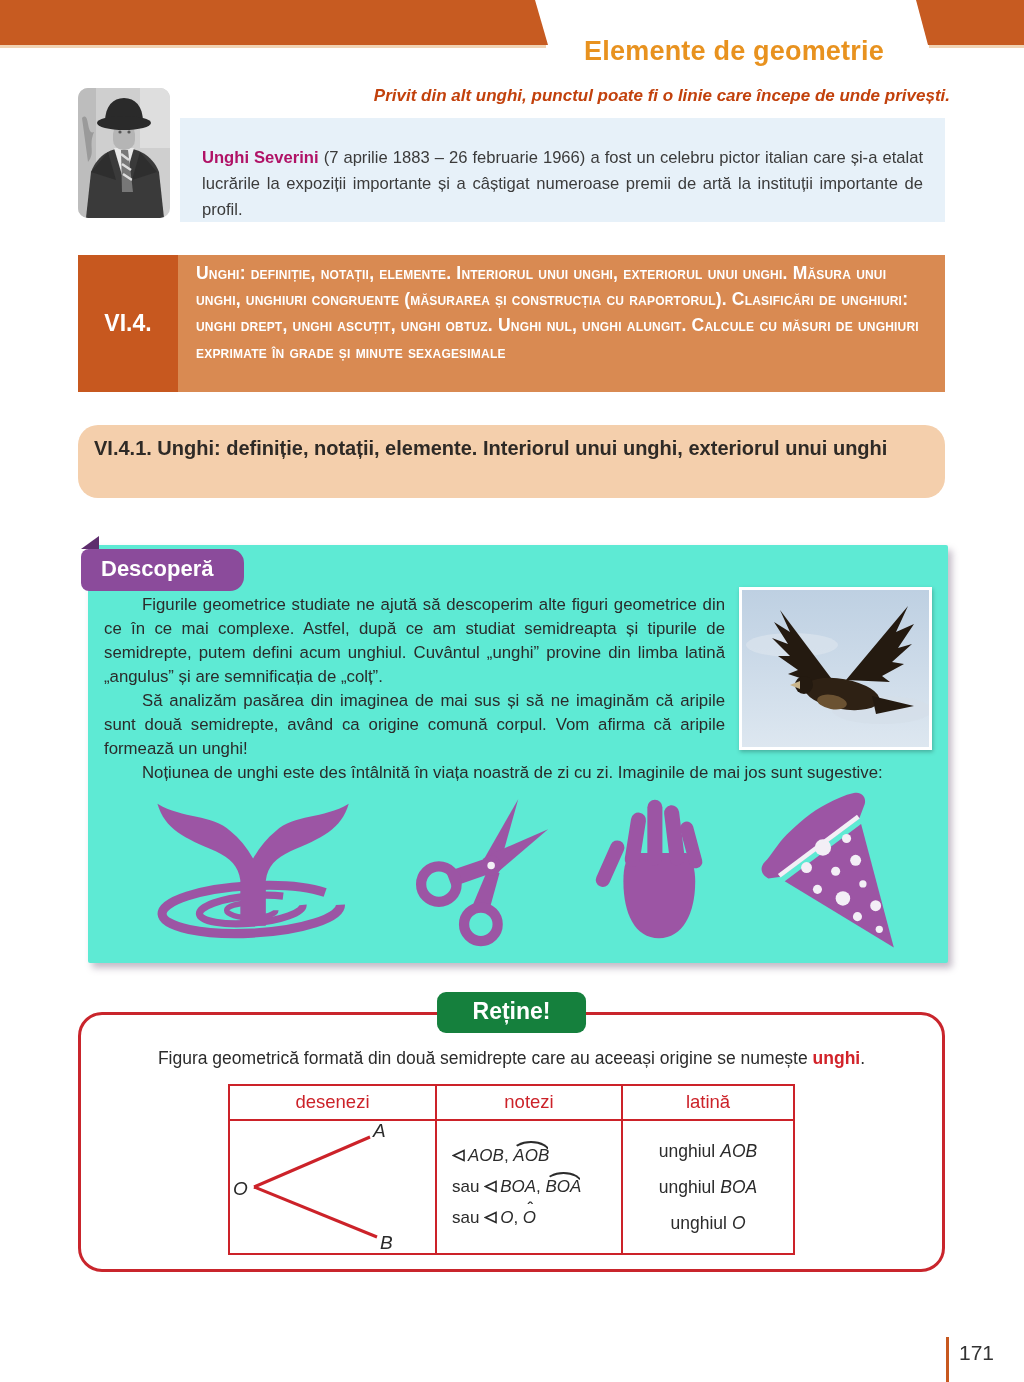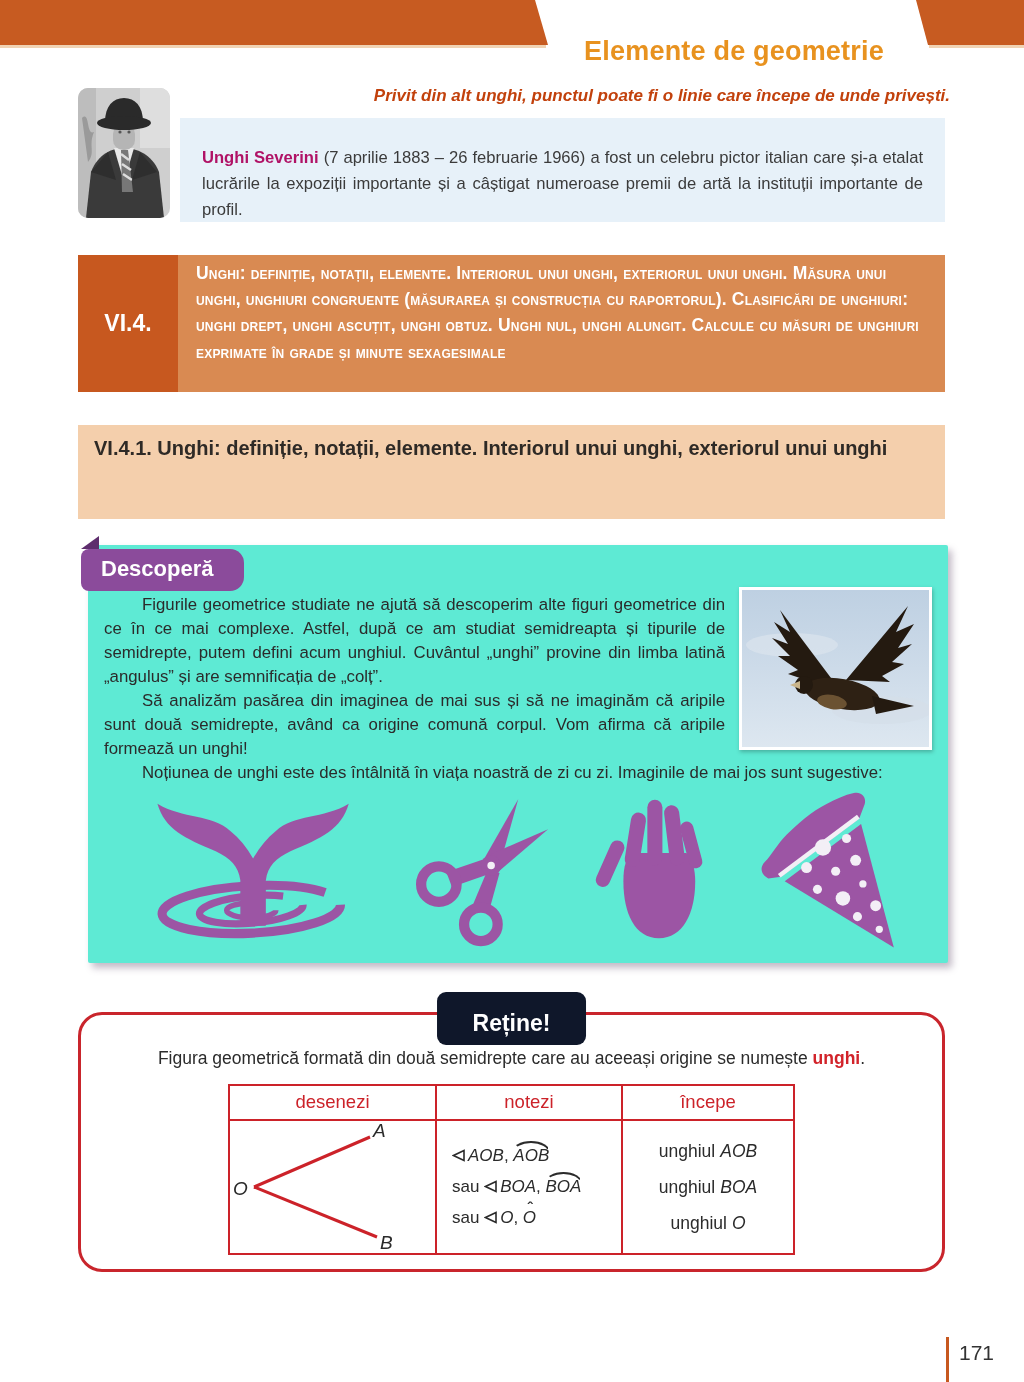--- a/index.html
+++ b/index.html
@@ -56,24 +56,25 @@
     font-size: 23px; font-weight: bold;
   }
   .sec-title {
     flex: 1; background: #d98a52; color: #fff;
     font-variant: small-caps; font-weight: bold;
     font-size: 17.5px; line-height: 26.2px;
     padding: 5px 14px 12px 18px; letter-spacing: 0.2px;
   }
   
   .subsection {
-    position: absolute; left: 78px; top: 425px; width: 867px; height: 94px;
+    position: absolute; left: 78px; top: 425px; width: 867px; height: 73px;
     background: #f4cfac; color: #2e2a26;
     font-size: 20px; font-weight: bold; line-height: 27px;
     padding: 10px 16px 0 16px;
+    border-radius: 20px;
   }
   
   .discover-box {
     position: absolute; left: 88px; top: 545px; width: 860px; height: 418px;
     background: #5eead4; border-radius: 2px;
     box-shadow: 4px 5px 7px rgba(100, 80, 110, 0.38);
   }
   .discover-badge {
     position: absolute; left: -7px; top: 4px;
     background: #8b4b9b; color: #fff;
@@ -99,22 +100,22 @@
     position: absolute; left: 12px; right: 12px; top: 246px; height: 164px;
     display: flex; align-items: center; justify-content: space-evenly;
   }
   
   .remember-box {
     position: absolute; left: 78px; top: 1012px; width: 867px; height: 260px;
     background: #fff; border: 3px solid #c9252c; border-radius: 24px;
   }
   .remember-badge {
     position: absolute; left: 50%; top: -23px; transform: translateX(-50%);
-    background: #0f172a; color: #fff; font-size: 23px; font-weight: bold;
-    padding: 18px 36px 8px 36px; border-radius: 9px;
+    background: #15803d; color: #fff; font-size: 23px; font-weight: bold;
+    padding: 6px 36px 8px 36px; border-radius: 9px;
   }
   .remember-statement {
     margin-top: 33px; text-align: center; font-size: 17.5px; color: #2b2b2b;
   }
   .remember-statement .hl { font-weight: bold; color: #d2232a; }
   .angle-table {
     margin: 15px auto 0 auto; border-collapse: collapse;
   }
   .angle-table th, .angle-table td { border: 2px solid #cc2229; }
   .angle-table th {
@@ -285,21 +286,21 @@
     <div class="remember-badge">Reține!</div>
     <div class="remember-statement">
       <span>Figura geometrică formată din două semidrepte care au aceeași origine se numește </span><span class="hl">unghi</span><span>.</span>
     </div>
 
     <table class="angle-table">
       <tbody>
           <tr>
         <th class="col-draw">desenezi</th>
         <th class="col-note">notezi</th>
-        <th class="col-read">începe</th>
+        <th class="col-read">latină</th>
       </tr>
       <tr>
         <td>
           <svg width="203" height="128" viewBox="0 0 203 128" font-family="Liberation Sans, DejaVu Sans, sans-serif">
             <line x1="24" y1="66" x2="140" y2="16" stroke="#cc2229" stroke-width="3"></line>
             <line x1="24" y1="66" x2="147" y2="116" stroke="#cc2229" stroke-width="3"></line>
             <text x="143" y="16" font-size="19" font-style="italic" fill="#2b2b2b">A</text>
             <text x="150" y="128" font-size="19" font-style="italic" fill="#2b2b2b">B</text>
             <text x="3" y="74" font-size="19" font-style="italic" fill="#2b2b2b">O</text>
           </svg>

